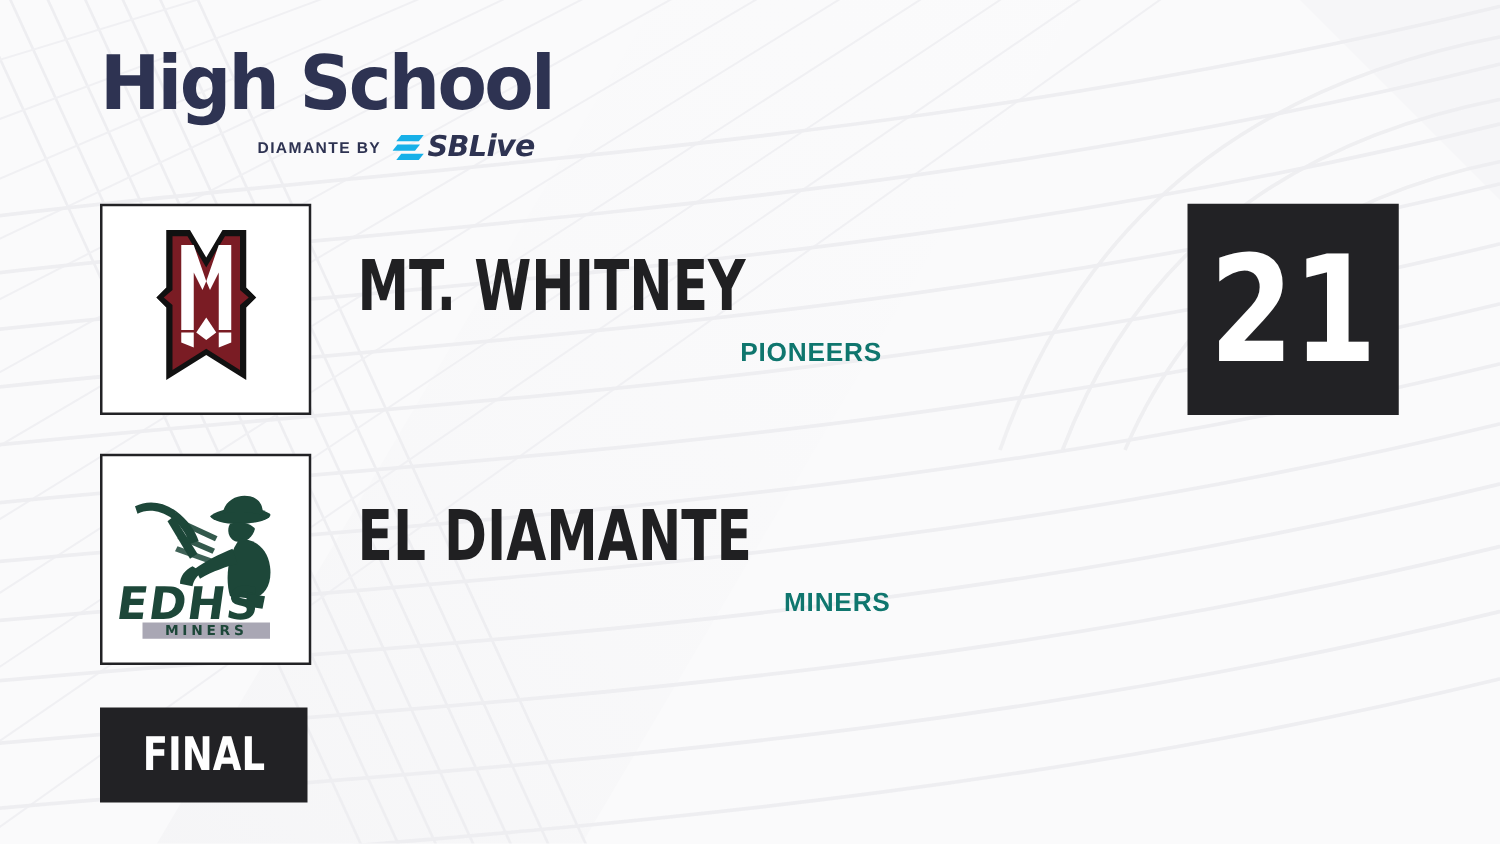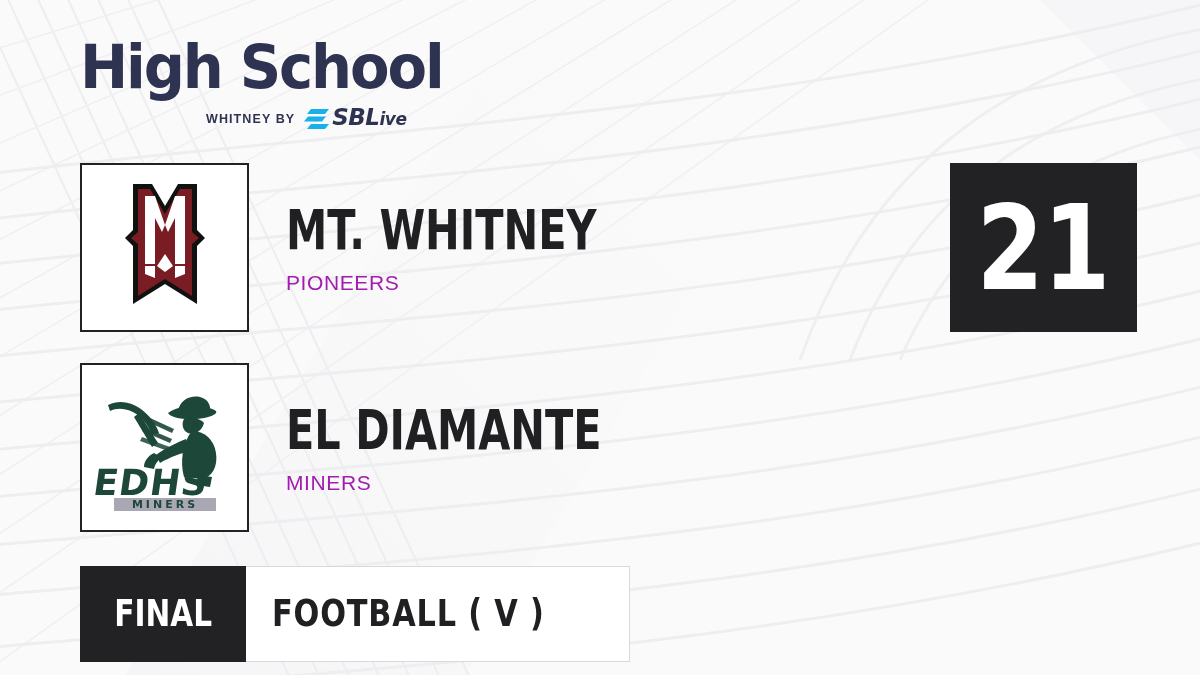--- a/index.html
+++ b/index.html
@@ -103,21 +103,21 @@
   .sblive-mark { margin-right: 2px; display:block; }
   .sblive-word {
     font-family: "DejaVu Sans", sans-serif;
     font-weight: bold;
     font-style: italic;
     font-size: 23px;
     color: #2e3352;
     letter-spacing: -0.5px;
     line-height: 23px;
   }
-  .sblive-word .tail { font-size: 17px; }
+  .sblive-word .tail { font-size: 24px; }
 
   
   .team-row { position: absolute; left: 0; width: 1200px; }
   #team-row-0 { top: 163px; height: 172px; }
   #team-row-1 { top: 363px; height: 172px; }
 
   .logo-card {
     position: absolute;
     left: 80px;
     top: 0;
@@ -133,48 +133,49 @@
   .logo-card svg { display: block; }
 
   .team-text {
     position: absolute;
     left: 286px;
     top: 0;
     height: 169px;
     display: flex;
     flex-direction: column;
     justify-content: center;
+    text-align: right;
   }
   .team-name {
     font-family: "DejaVu Sans", sans-serif;
     font-weight: bold;
     font-size: 56px;
     line-height: 56px;
     color: #202022;
     letter-spacing: 0px;
     white-space: nowrap;
     transform: scaleX(0.74);
     transform-origin: left center;
   }
   .team-mascot {
     font-family: "Liberation Sans", sans-serif;
-    font-weight: normal;
+    font-weight: bold;
     font-size: 21px;
     line-height: 22px;
-    color: #a21caf;
+    color: #0f766e;
     letter-spacing: 0.6px;
     margin-top: 14px;
     white-space: nowrap;
   }
 
   .score-box {
     position: absolute;
     left: 950px;
     top: 0;
-    width: 187px;
+    width: 169px;
     height: 169px;
     background: #222225;
     display: flex;
     align-items: center;
     justify-content: center;
   }
   .score-value {
     font-family: "DejaVu Sans", sans-serif;
     font-weight: bold;
     font-size: 118px;
@@ -183,21 +184,21 @@
     letter-spacing: -1px;
     transform: scaleX(0.82);
     transform-origin: center center;
   }
 
   
   .status-bar {
     position: absolute;
     left: 80px;
     top: 566px;
-    height: 96px;
+    height: 76px;
     display: flex;
     align-items: stretch;
   }
   .status-final {
     background: #222225;
     display: flex;
     align-items: center;
     justify-content: center;
     padding: 0 22px;
     min-width: 104px;
@@ -305,21 +306,21 @@
 
 <div id="content">
 
   <div class="brand">
     <div class="brand-row">
       <div class="brand-wordmark">High School</div>
 
     </div>
 
     <div class="powered">
-      <div class="powered-text">WHITNEY BY</div>
+      <div class="powered-text">DIAMANTE BY</div>
       <div class="sblive">
         <svg class="sblive-mark" width="26" height="22" viewBox="0 0 26 22" xmlns="http://www.w3.org/2000/svg">
           <path d="M7 1 L25 1 L21 6 L3 6 Z" fill="#17b0e8"></path>
           <path d="M4 8.5 L22 8.5 L18 13.5 L0 13.5 Z" fill="#17b0e8"></path>
           <path d="M7 16 L25 16 L21 21 L3 21 Z" fill="#17b0e8"></path>
         </svg>
         <div class="sblive-word"><span>SBL</span><span class="tail">ive</span></div>
       </div>
     </div>
   </div>
@@ -397,18 +398,15 @@
       <div class="team-name">EL DIAMANTE</div>
       <div class="team-mascot">MINERS</div>
     </div>
 
   </div>
 
   <div class="status-bar">
     <div class="status-final">
       <div class="status-final-text">FINAL</div>
     </div>
-    <div class="status-sport">
-      <div class="status-sport-text">FOOTBALL ( V )</div>
-    </div>
   </div>
 
 </div>
 
 </body></html>

